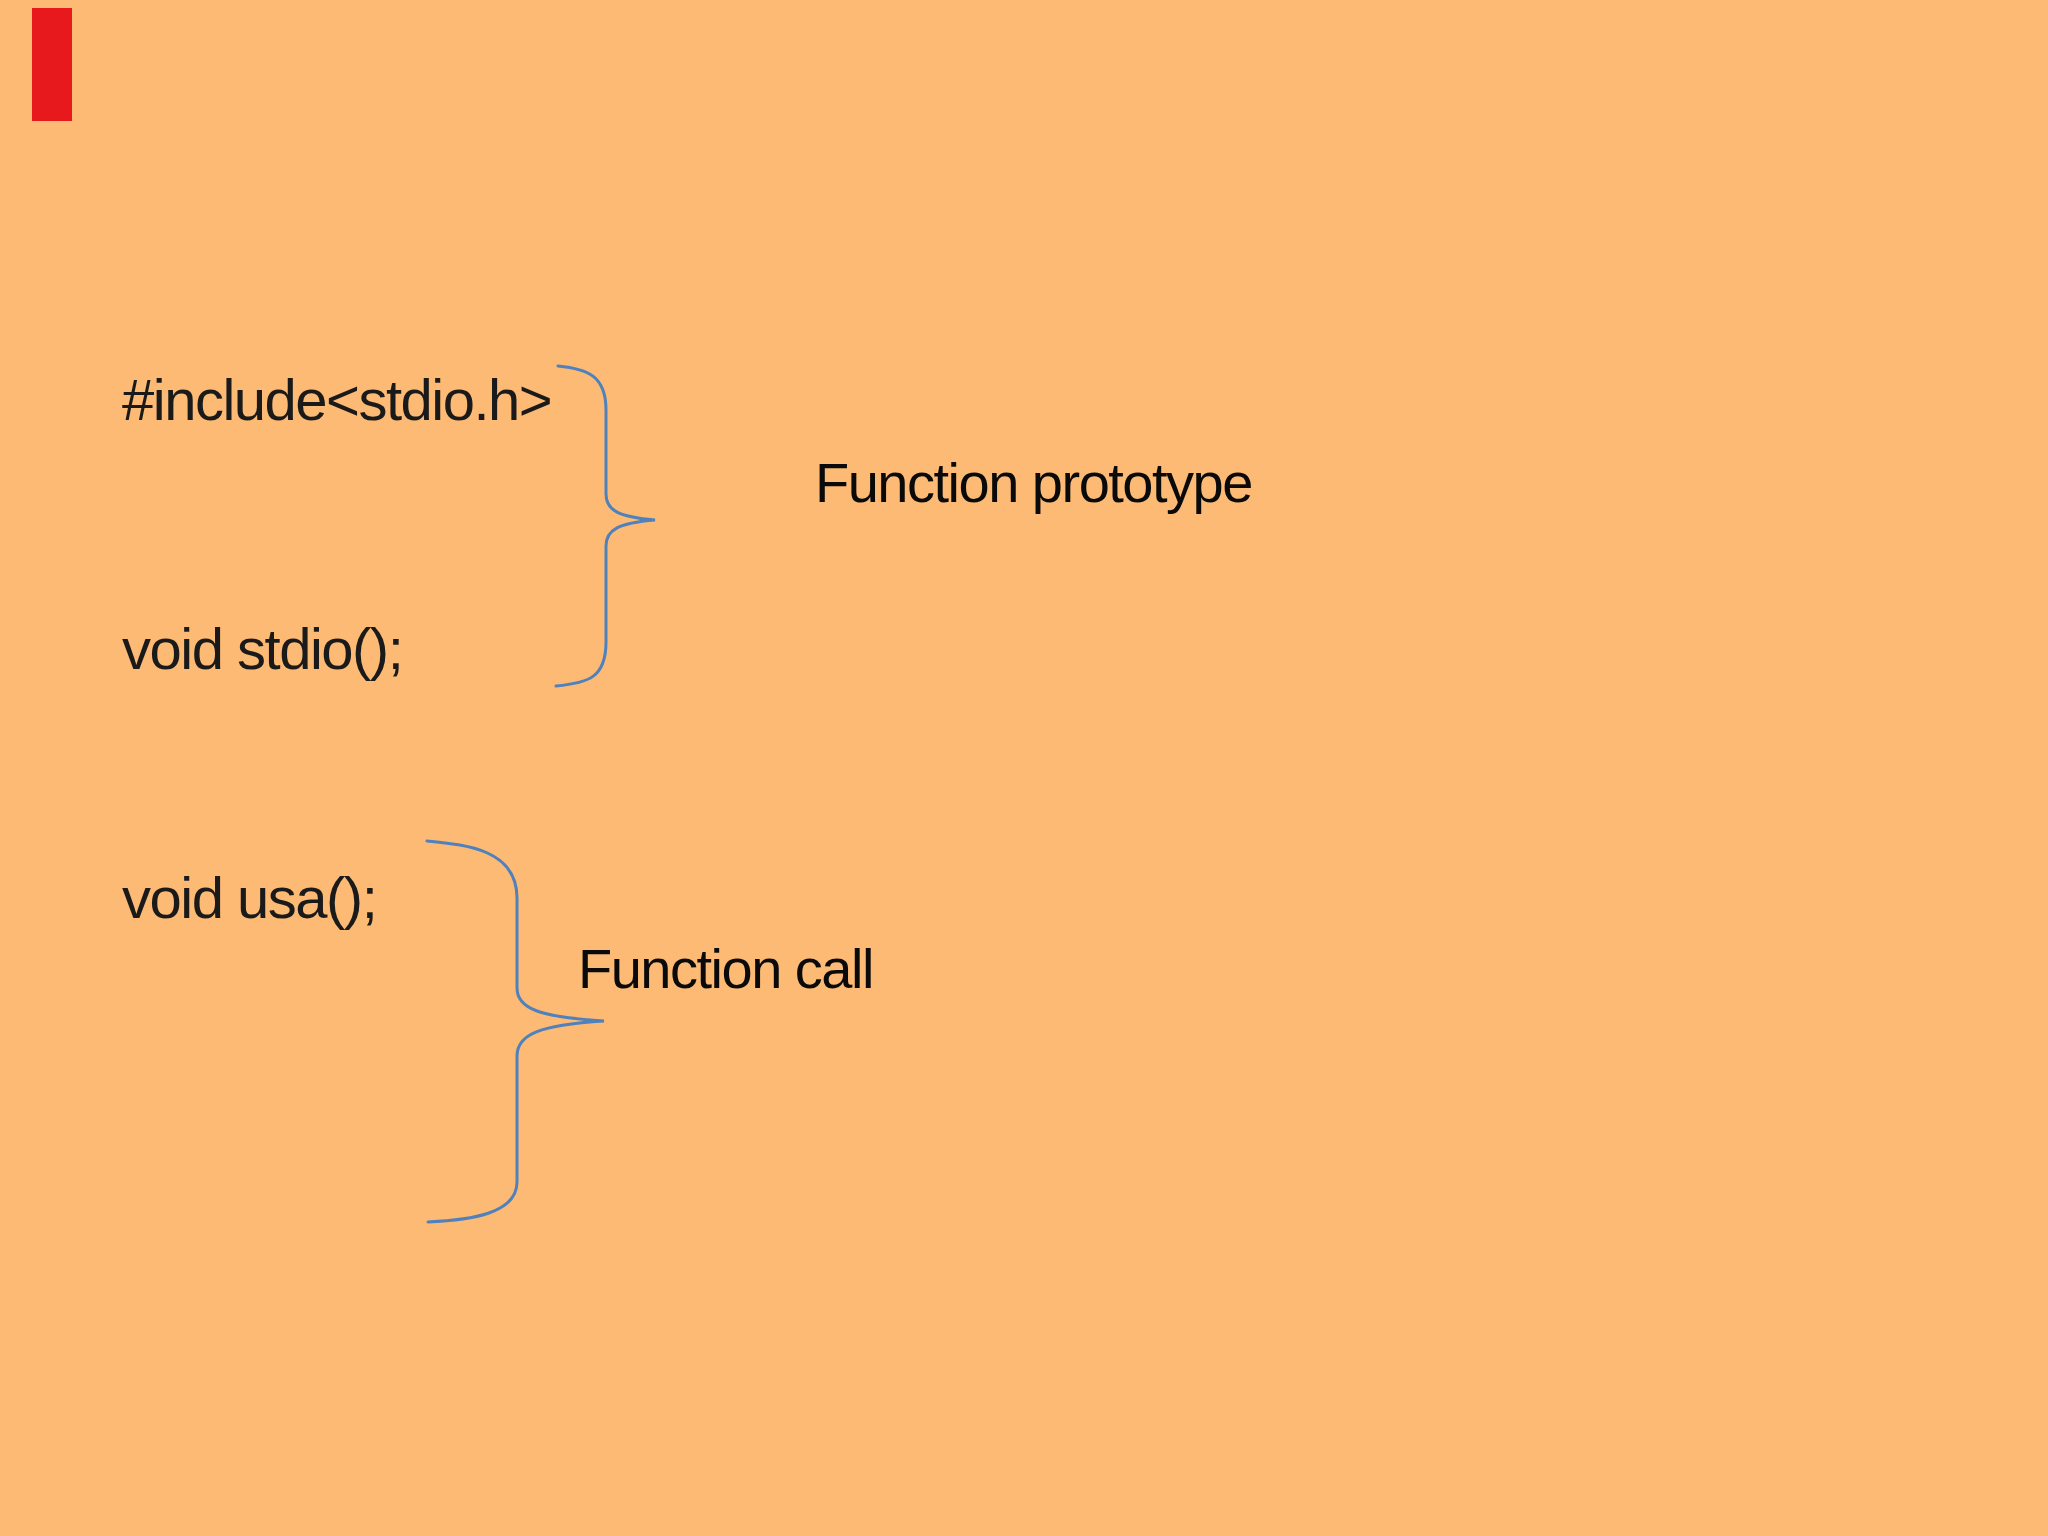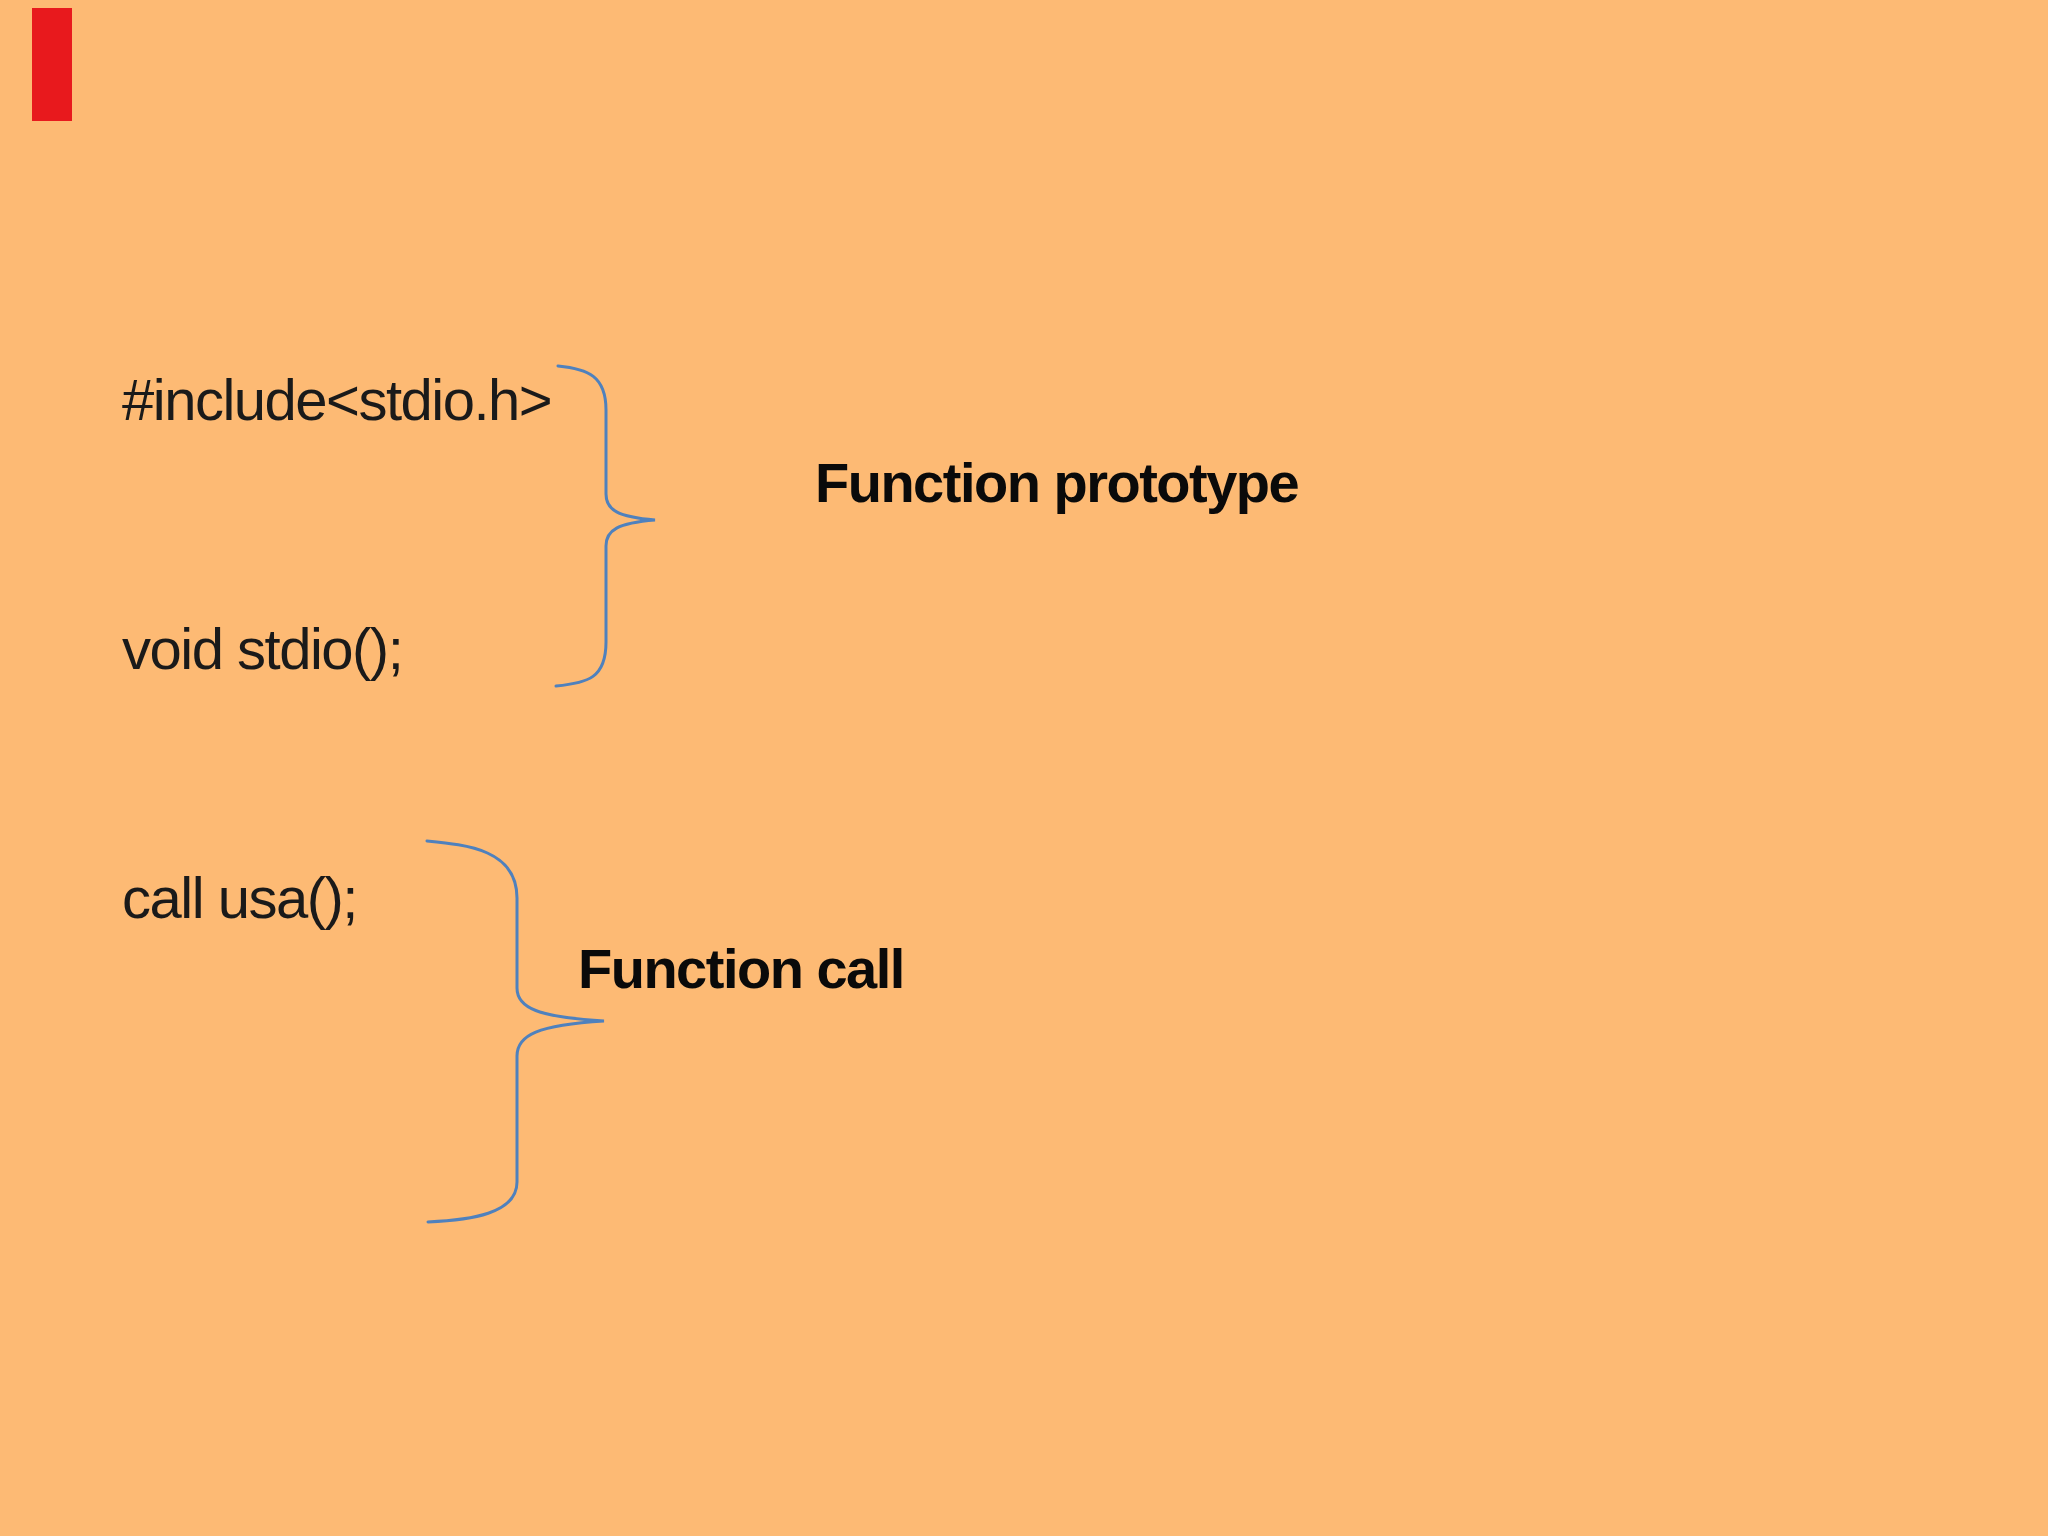--- a/index.html
+++ b/index.html
@@ -33,21 +33,21 @@
     color: #1a1a1a;
     white-space: pre;
   }
   .code-line {
     height: 83px;
   }
   .label {
     position: absolute;
     font-size: 56px;
     line-height: 60px;
-    font-weight: bold;
+    font-weight: normal;
     letter-spacing: -1.5px;
     color: #0a0a0a;
     white-space: nowrap;
   }
   .label-prototype {
     left: 815px;
     top: 453px;
   }
   .label-call {
     left: 578px;
@@ -73,21 +73,21 @@
              L 517 988
              C 517 1008 538 1017 604 1021
              C 538 1025 517 1035 517 1056
              L 517 1182
              C 517 1214 470 1220 428 1222" fill="none" stroke="#4f81bd" stroke-width="3" stroke-linecap="round"></path>
   </svg>
 
   <div class="code-block">
     <div class="code-line">#include&lt;stdio.h&gt;</div>
     <div class="code-line">void stdio();</div>
-    <div class="code-line">call usa();</div>
+    <div class="code-line">void usa();</div>
     
     
     
     
     
     
     
     
     
   </div>

